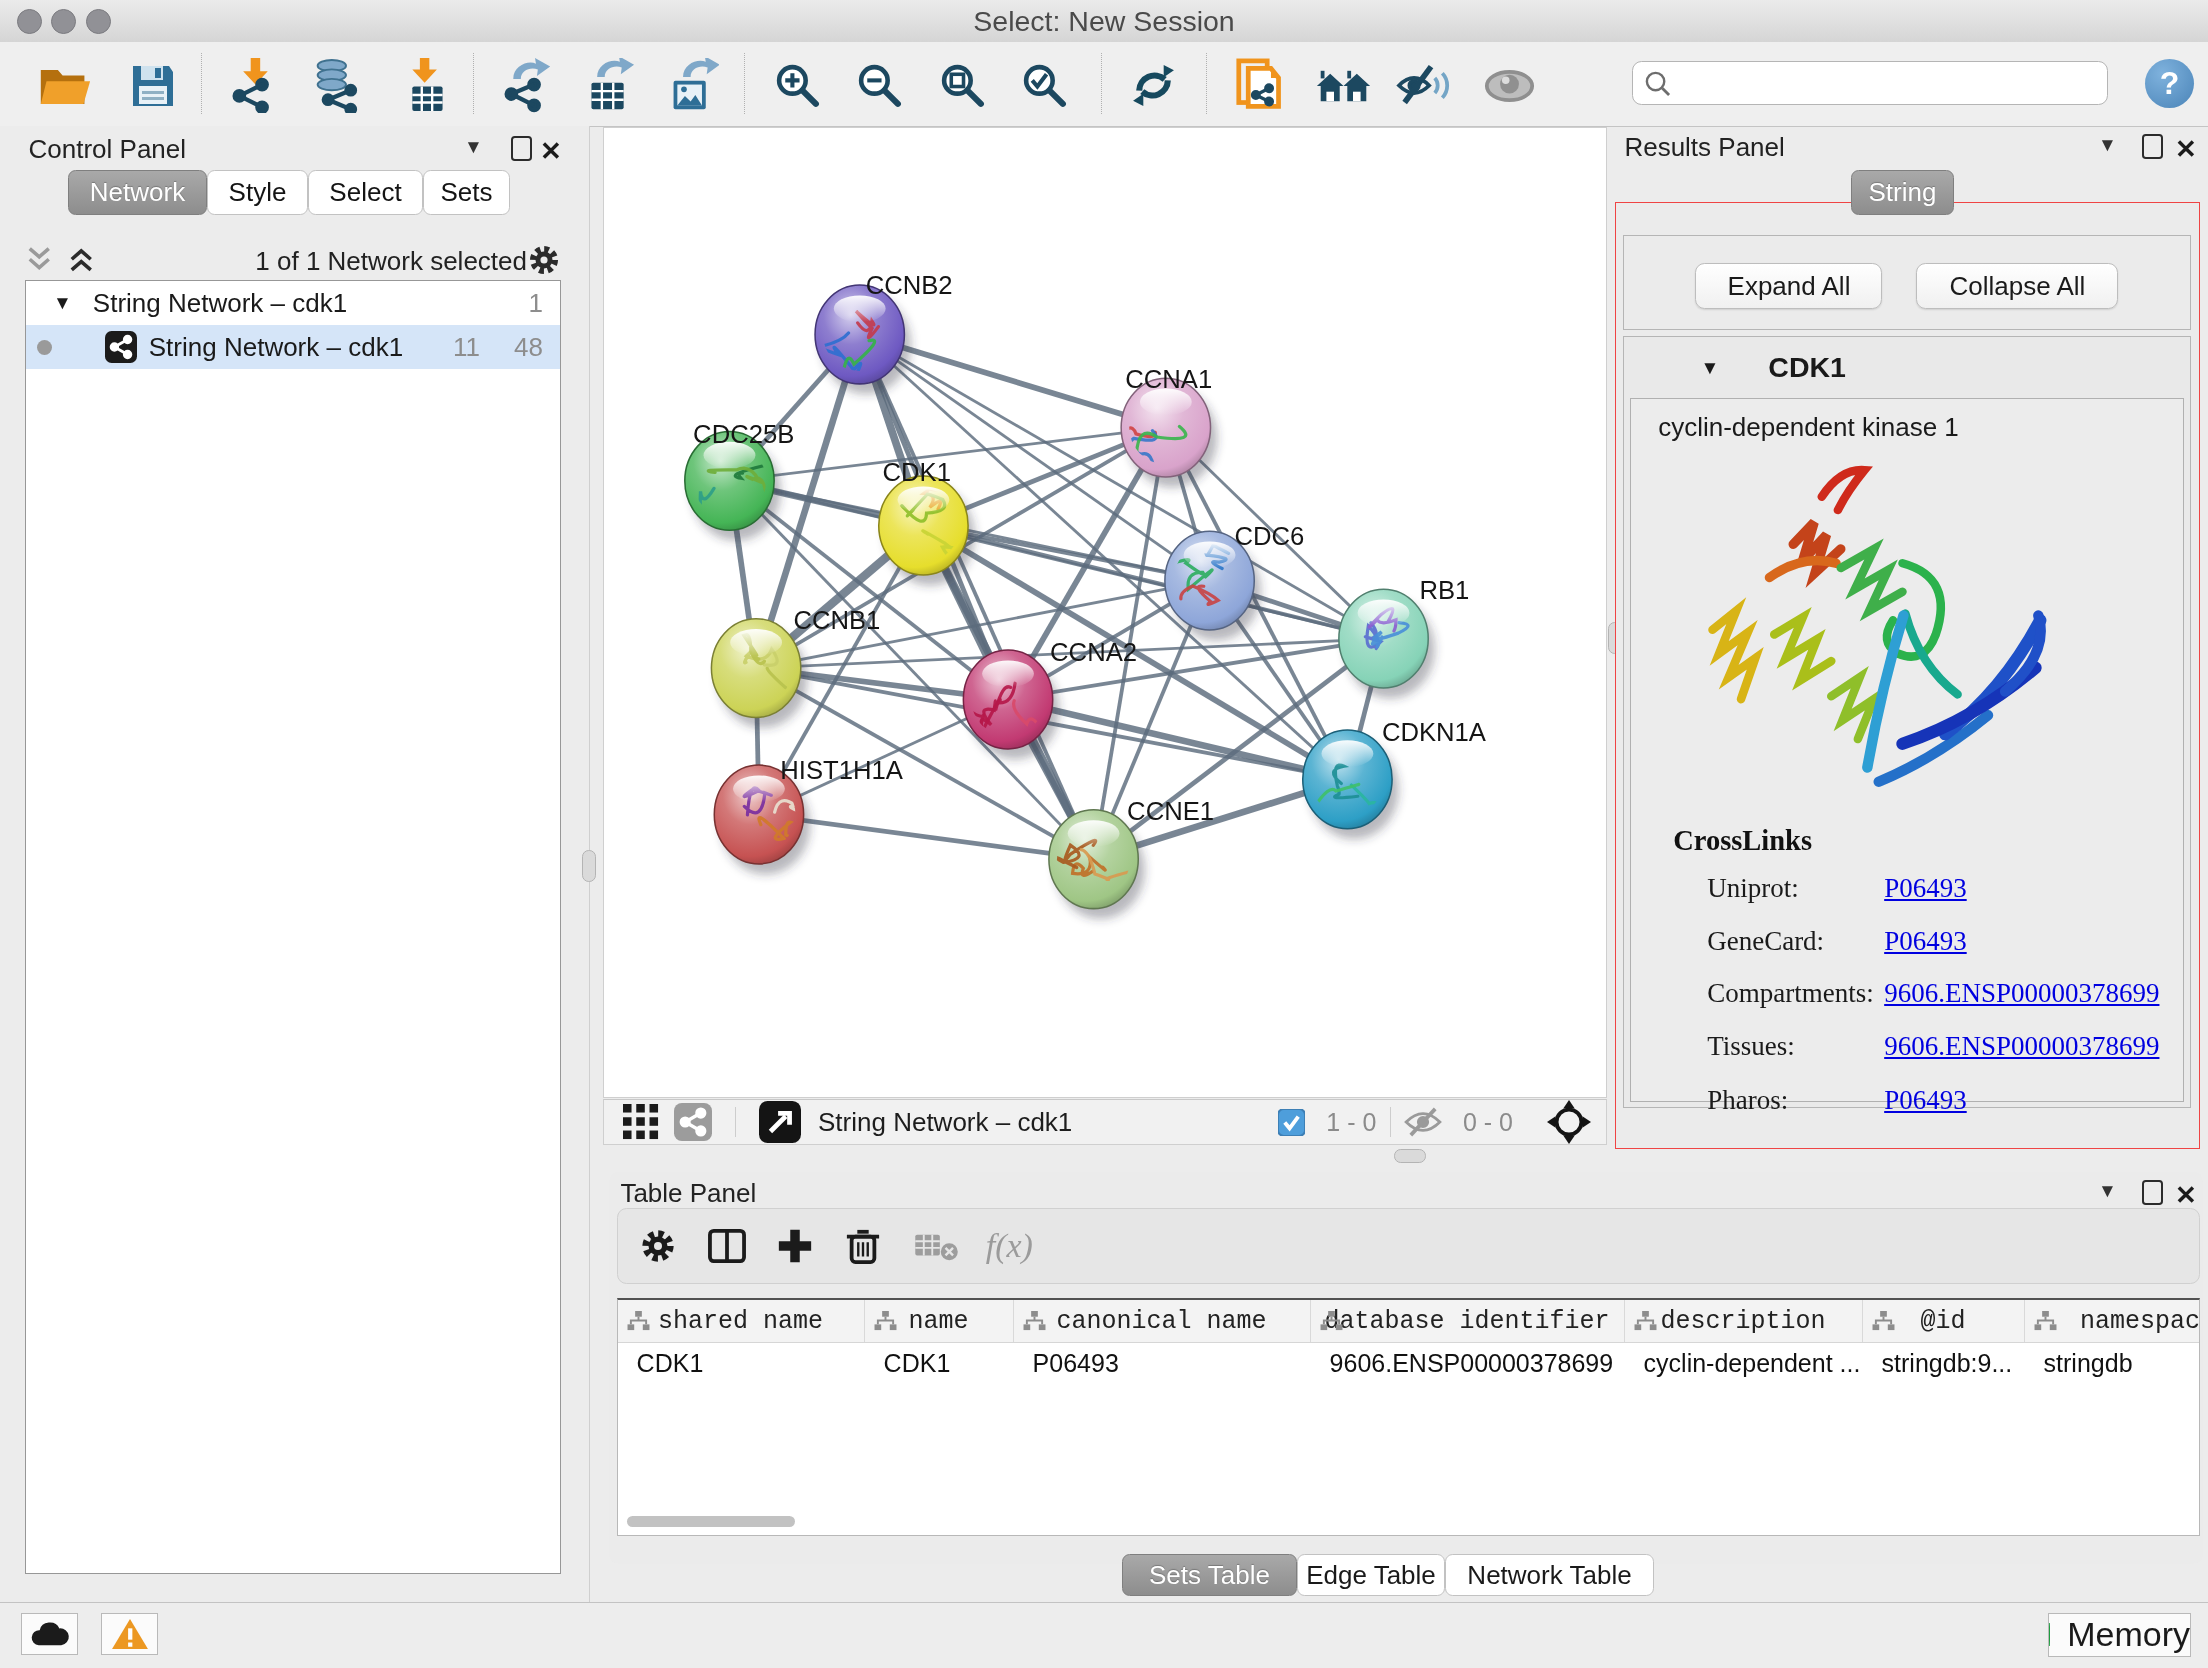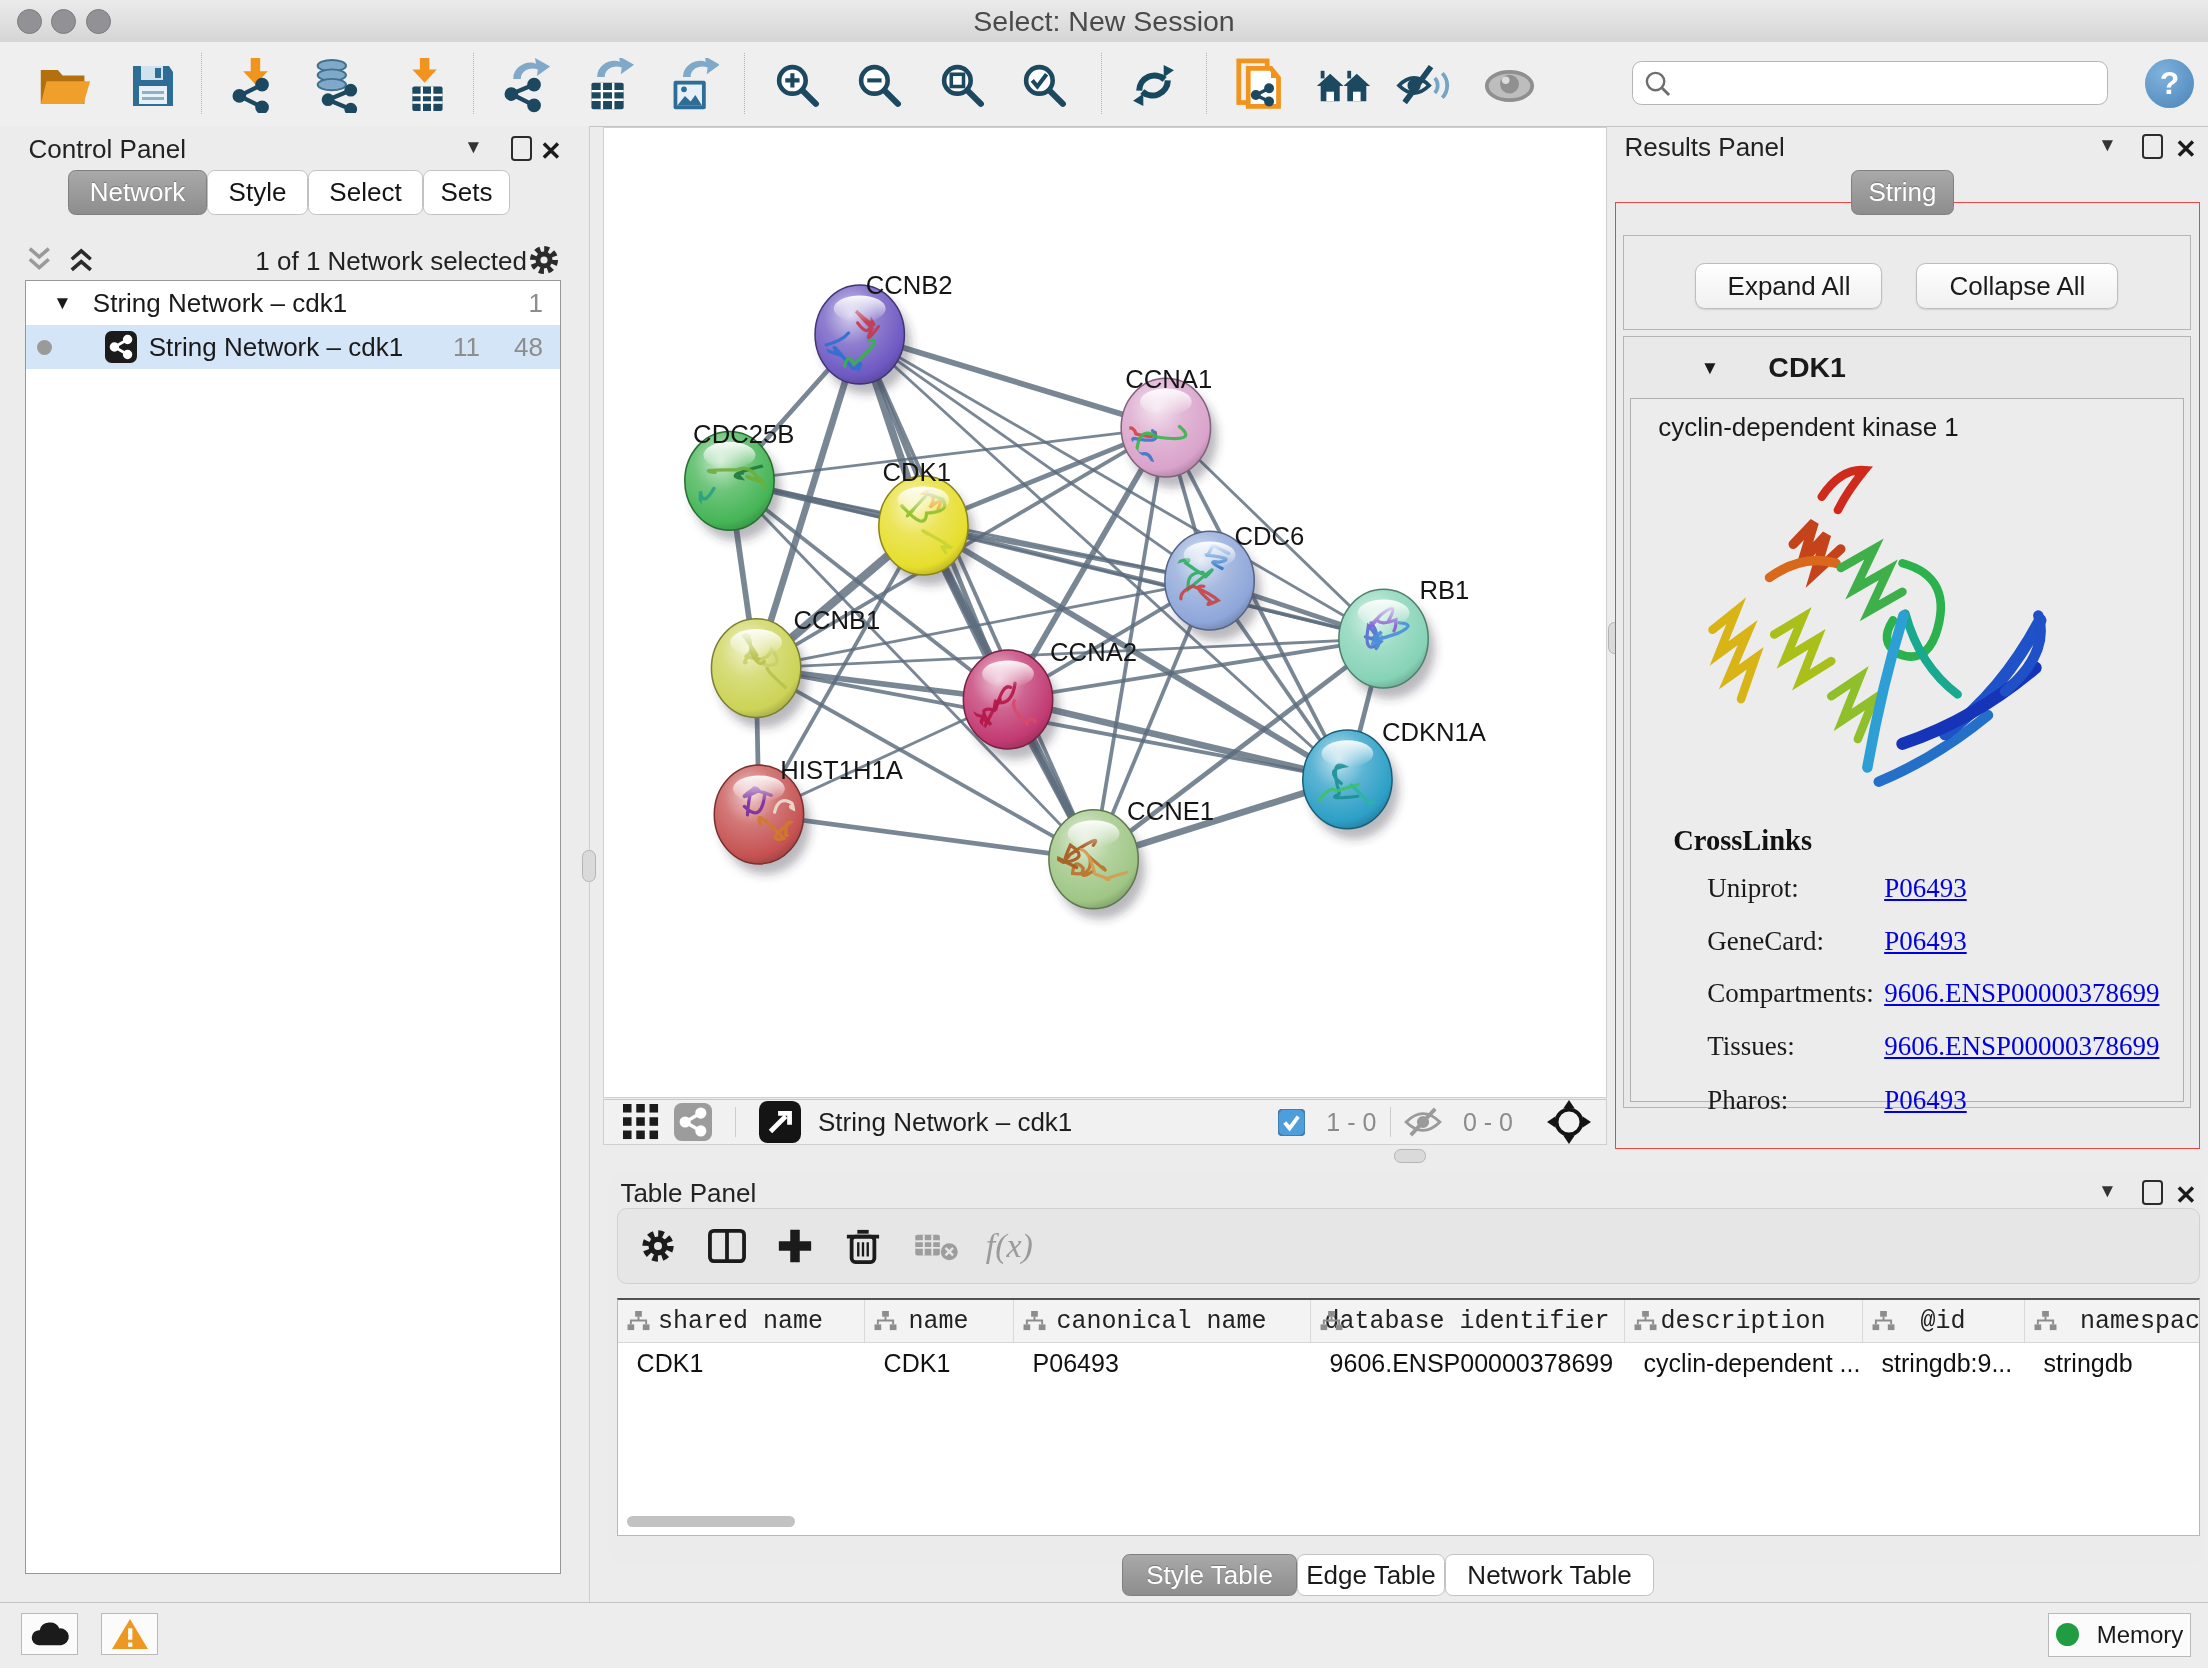--- a/index.html
+++ b/index.html
@@ -78,21 +78,21 @@
   .hscroll{position:absolute;left:18px;top:344px;width:168px;height:11.4px;border-radius:5.7px;background:#c2c2c2;}
   .bottom-tabs{position:absolute;left:1122px;top:1554px;height:42px;display:flex;}
   .btab{height:42px;box-sizing:border-box;border:1px solid #c2c2c2;background:#fff;border-radius:7.6px;
     display:flex;align-items:center;justify-content:center;font-size:26px;}
   .btab.sel{background:linear-gradient(#a9a9a9,#8d8d8d);border-color:#7f7f7f;color:#fff;text-shadow:0 -1px 1px rgba(0,0,0,.25);}
   
   .status-bar{position:absolute;left:0;top:1602px;width:2208px;height:67px;background:#ededed;border-top:1px solid #c3c3c3;}
   .sb-btn{position:absolute;top:9.5px;width:55px;height:40px;background:#fbfbfb;border:1.9px solid #b9b9b9;
     display:flex;align-items:center;justify-content:center;}
   .mem-btn{position:absolute;left:2048px;top:9.5px;width:141px;height:42px;background:#fbfbfb;border:1.9px solid #b9b9b9;
-    display:flex;align-items:center;justify-content:center;gap:18px;font-size:24px;}
+    display:flex;align-items:center;justify-content:center;gap:18px;font-size:34px;}
   .mem-dot{width:23px;height:23px;border-radius:50%;background:#1f9d40;}
 </style>
 </head>
 <body>
 
 <div id="app">
 
   <div class="titlebar">
     <span class="tlight" style="left:17px"></span>
     <span class="tlight" style="left:51px"></span>
@@ -941,21 +941,21 @@
             <div class="td" style="width: 162px;">stringdb:9...</div>
             <div class="td" style="width: 247px;">stringdb</div>
           </div>
         </div>
     </div>
     <div class="hscroll"></div>
   </div>
 
   <div class="bottom-tabs">
     <div class="btab sel" style="width:175px">
-        <span>Style Table</span>
+        <span>Sets Table</span>
       </div>
     <div class="btab" style="width:148px">
         <span>Edge Table</span>
       </div>
     <div class="btab" style="width:209px">
         <span>Network Table</span>
       </div>
   </div>
 
   <div class="status-bar">

